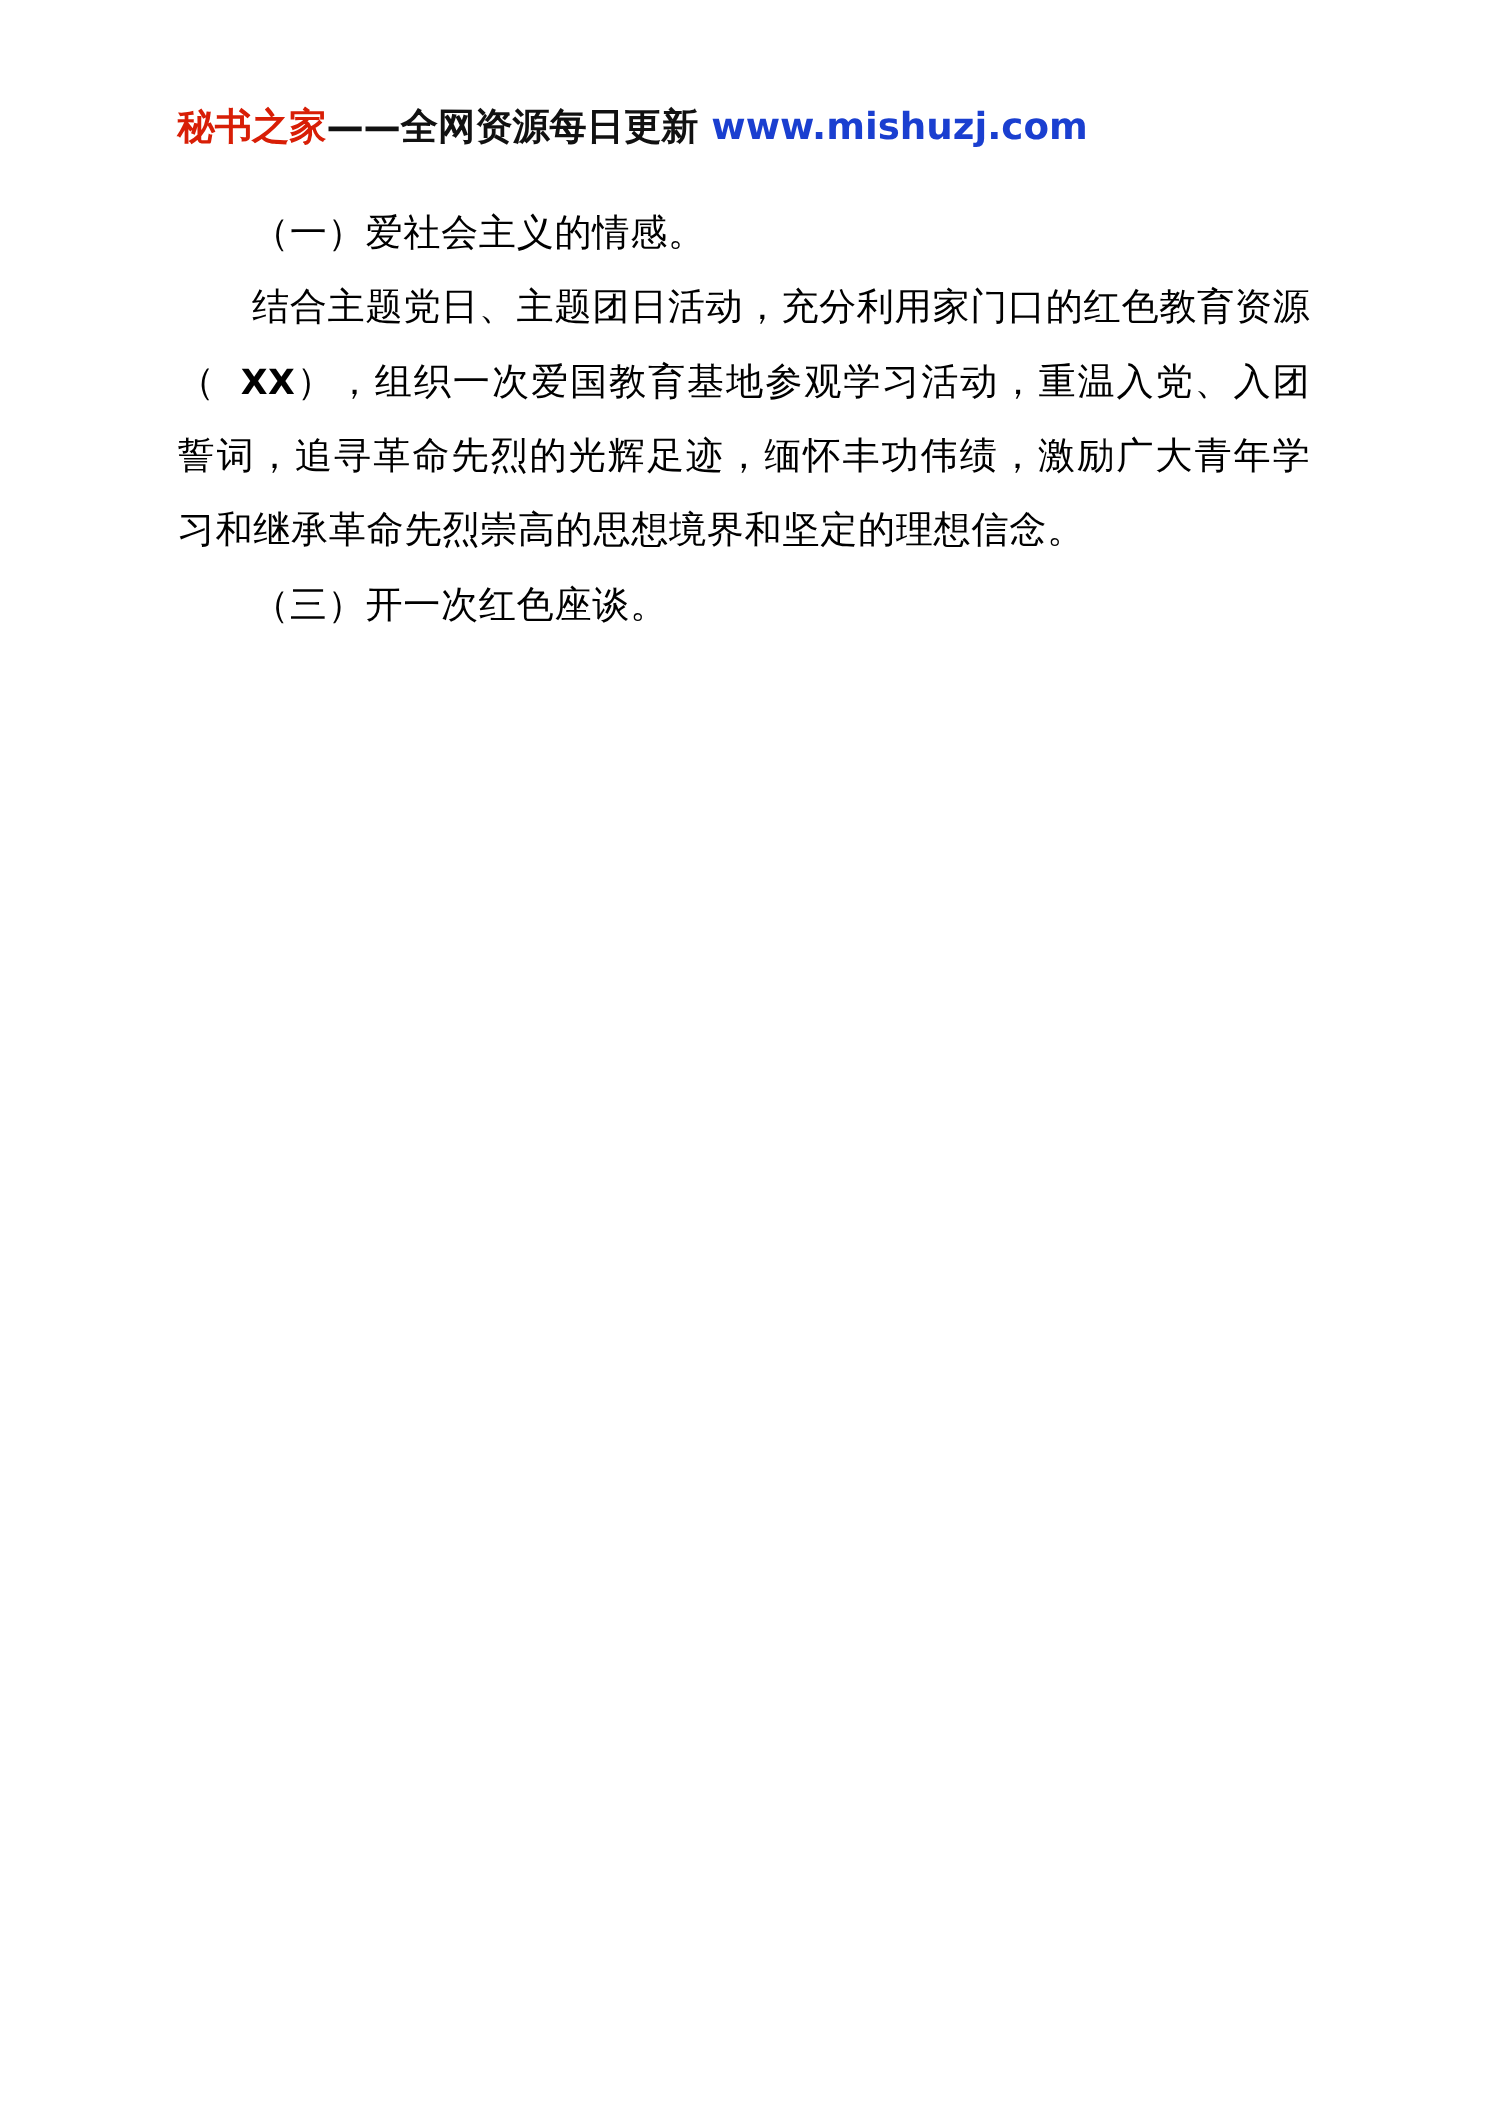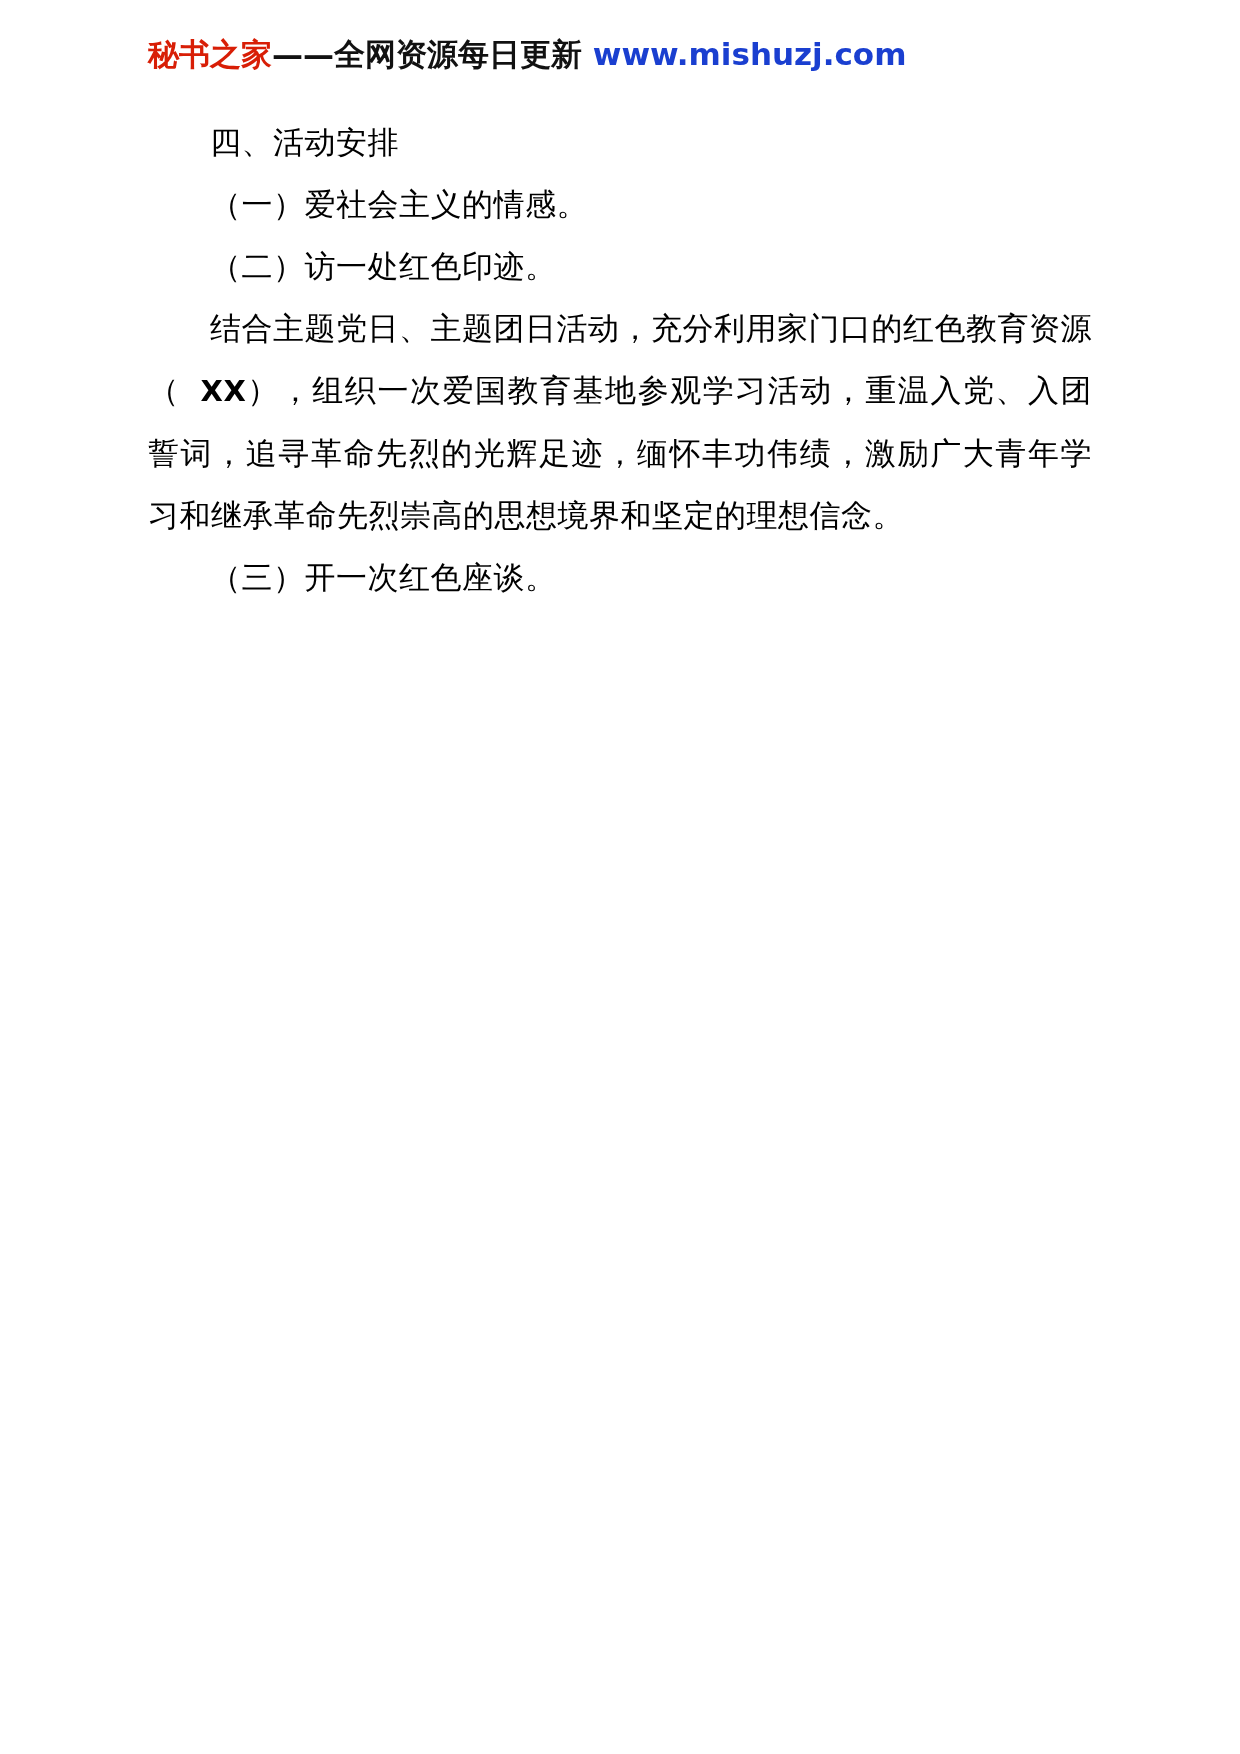--- a/index.html
+++ b/index.html
@@ -12,21 +12,21 @@
     height: 1754px;
     font-family: "DejaVu Serif", "Liberation Serif", serif;
     color: #000000;
     position: relative;
     overflow: hidden;
   }
   .page {
     box-sizing: border-box;
     width: 1240px;
     height: 1642px;
-    padding: 36px 148px 0 148px;
+    padding: 88px 148px 0 148px;
     position: relative;
   }
   .watermark {
     font-family: "DejaVu Sans", "Liberation Sans", sans-serif;
     font-weight: bold;
     font-size: 31px;
     line-height: 1.2;
     margin-bottom: 38px;
     white-space: nowrap;
     letter-spacing: 0px;
@@ -71,20 +71,18 @@
 </head>
 <body>
 
 <div class="page">
 
   <div class="watermark">
     <span class="brand">秘书之家</span><span class="dash">——</span><span class="slogan">全网资源每日更新</span> <span class="url">www.mishuzj.com</span>
   </div>
 
   <div class="doc-body">
-    <p class="heading">四、活动安排</p>
     <p class="heading">（一）爱社会主义的情感。</p>
-    <p class="heading">（二）访一处红色印迹。</p>
     <p class="para">结合主题党日、主题团日活动，充分利用家门口的红色教育资源（<span class="latin">XX</span>），组织一次爱国教育基地参观学习活动，重温入党、入团誓词，追寻革命先烈的光辉足迹，缅怀丰功伟绩，激励广大青年学习和继承革命先烈崇高的思想境界和坚定的理想信念。</p>
     <p class="heading">（三）开一次红色座谈。</p>
   </div>
 
 </div>
 
 </body></html>

